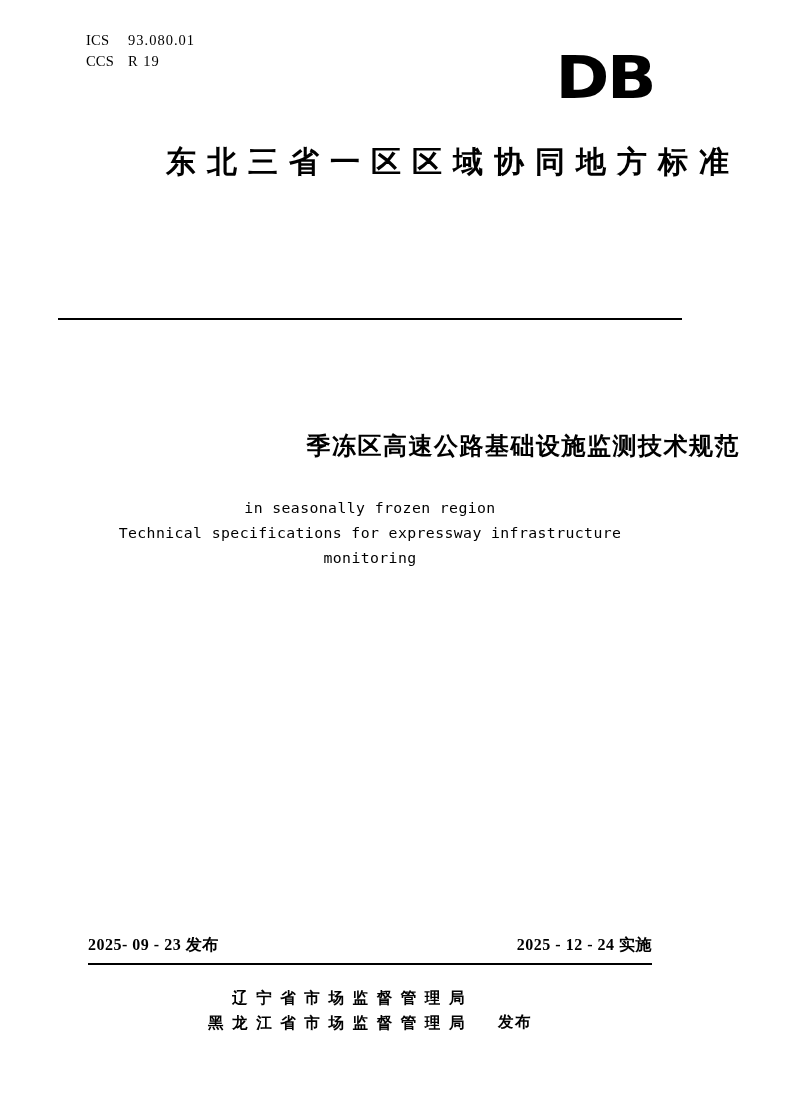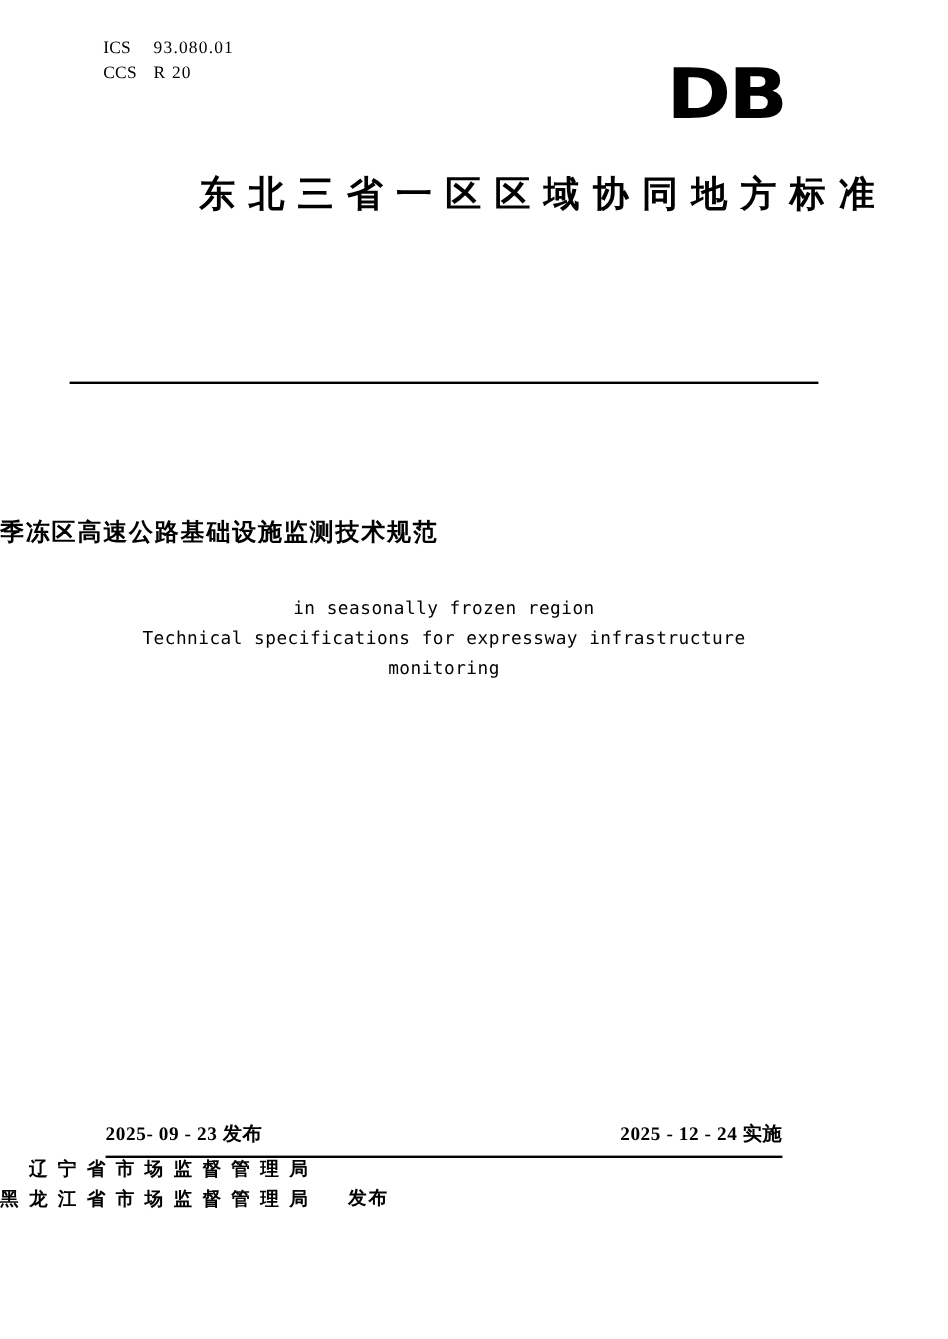--- a/index.html
+++ b/index.html
@@ -98,24 +98,24 @@
     height: 2px;
     background: #000;
   }
 
   
   .cn-title {
     position: absolute;
     left: 0;
     right: 0;
     top: 430px;
-    text-align: left;
+    text-align: right;
     font-family: Liberation Sans, sans-serif;
     font-weight: bold;
-    font-size: 20px;
+    font-size: 24px;
     letter-spacing: 1.5px;
   }
   .en-title {
     position: absolute;
     left: 100px;
     right: 100px;
     top: 495px;
     text-align: center;
     font-family: "DejaVu Sans Mono", monospace;
     font-size: 14.8px;
@@ -144,22 +144,23 @@
     font-weight: bold;
     font-size: 16px;
     letter-spacing: 0.5px;
   }
 
   
   .issuer-block {
     position: absolute;
     left: 0;
     right: 0;
-    top: 962px;
+    top: 986px;
     display: flex;
+    justify-content: center;
     align-items: center;
   }
   .issuer-list {
     text-align: right;
     font-family: "DejaVu Sans", sans-serif;
     font-weight: bold;
     font-size: 15.5px;
     line-height: 25px;
     letter-spacing: 1.6px;
   }
@@ -179,21 +180,21 @@
 
 <div class="page">
 
   <div class="code-block">
     <div class="code-row">
       <span class="code-key">ICS</span>
       <span class="code-val">93.080.01</span>
     </div>
     <div class="code-row">
       <span class="code-key">CCS</span>
-      <span class="code-val">R 20</span>
+      <span class="code-val">R 19</span>
     </div>
   </div>
 
   <div class="db-logo">DB</div>
 
   <div class="std-title">东北三省一区区域协同地方标准</div>
 
 
   <div class="rule-top"></div>
 

